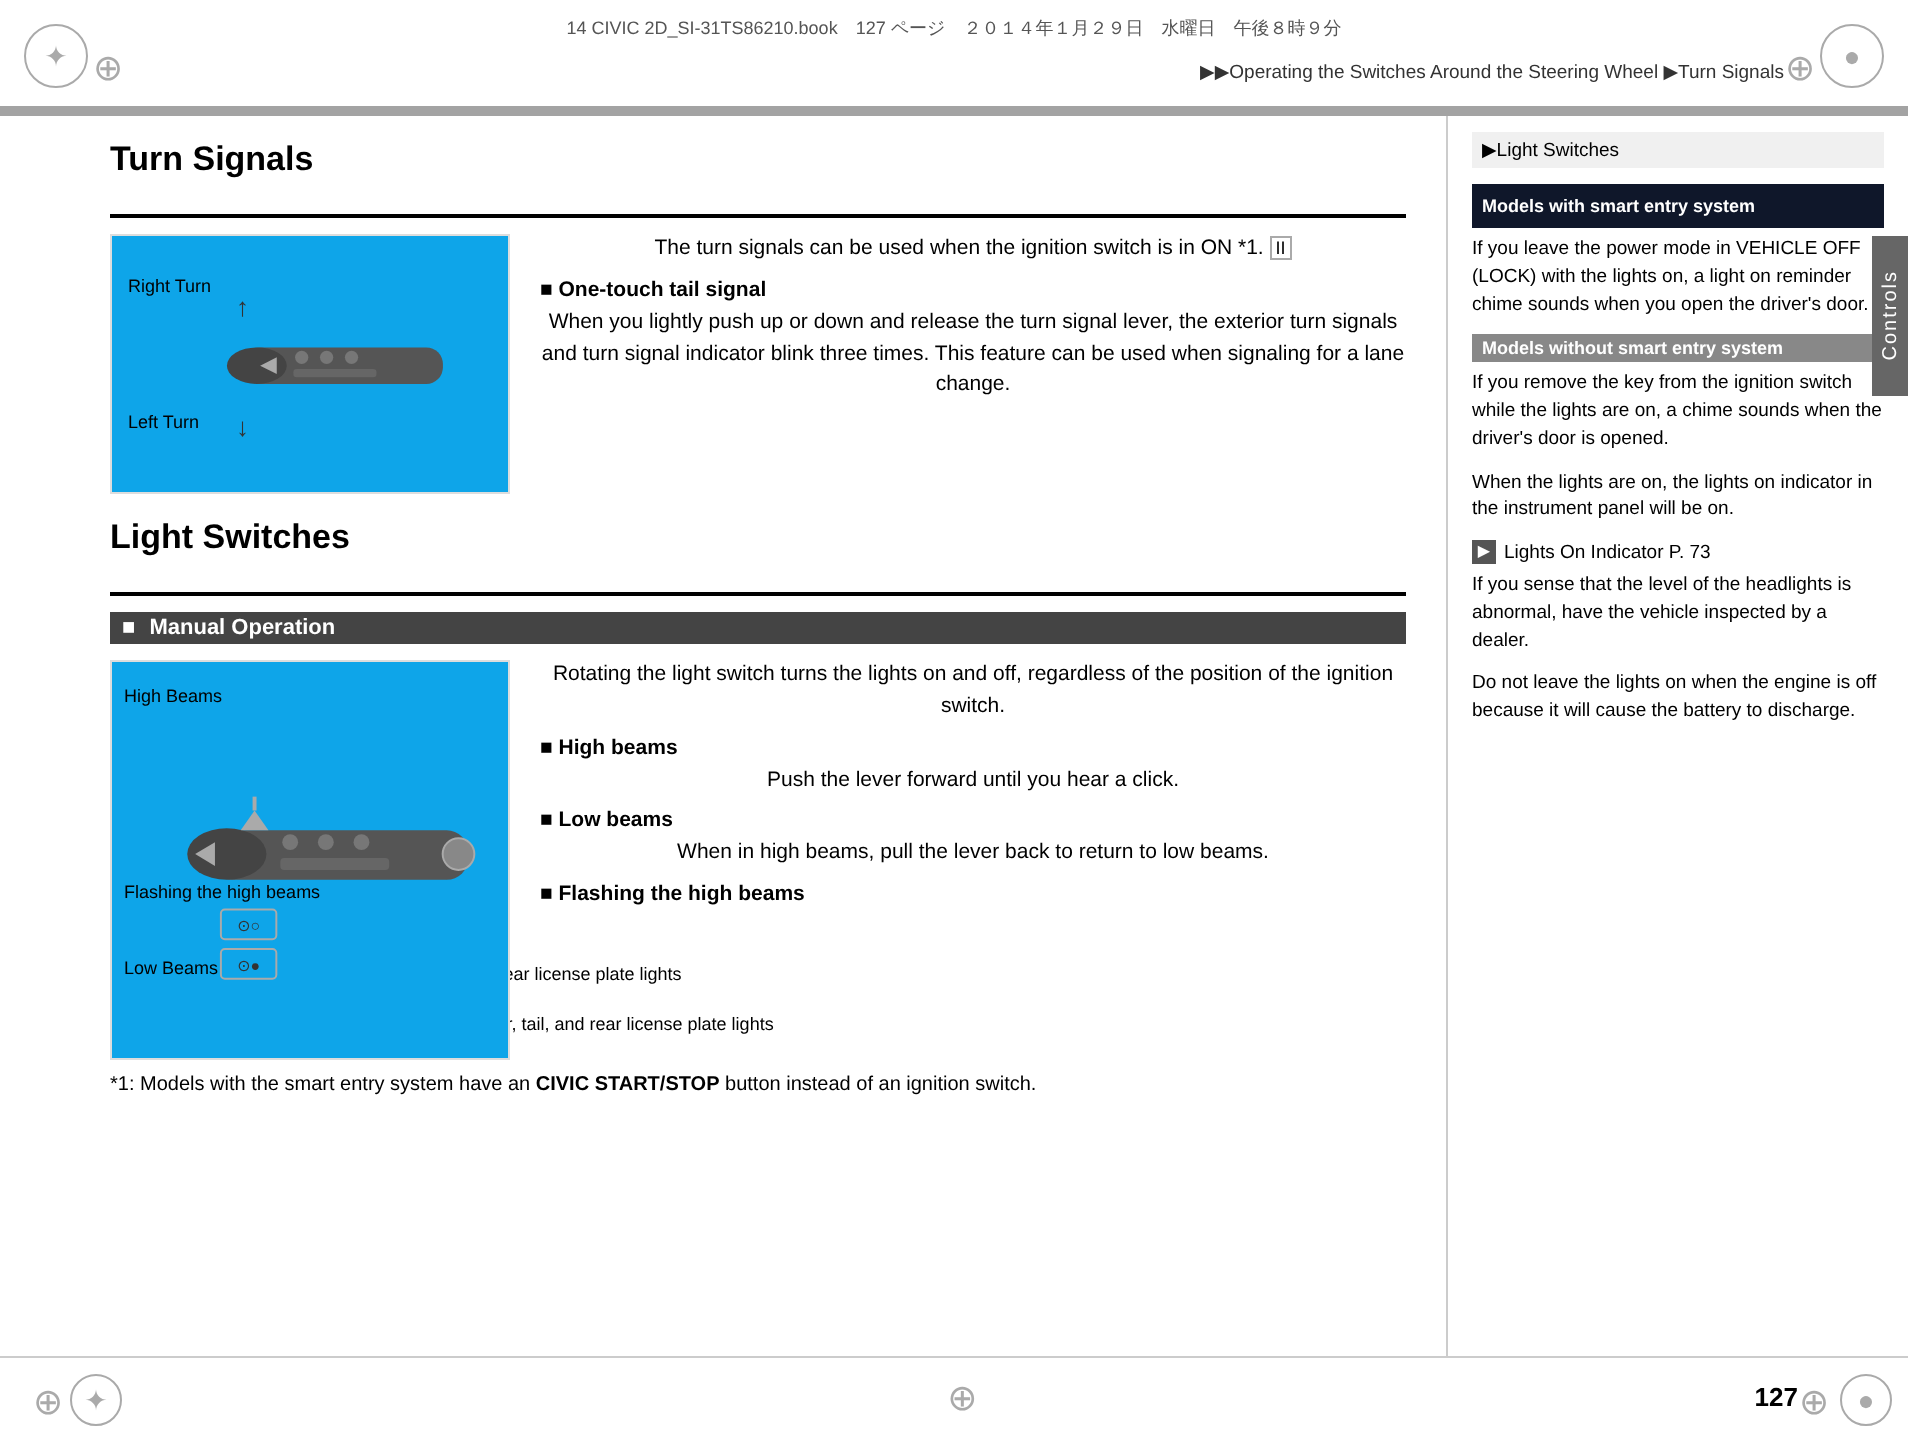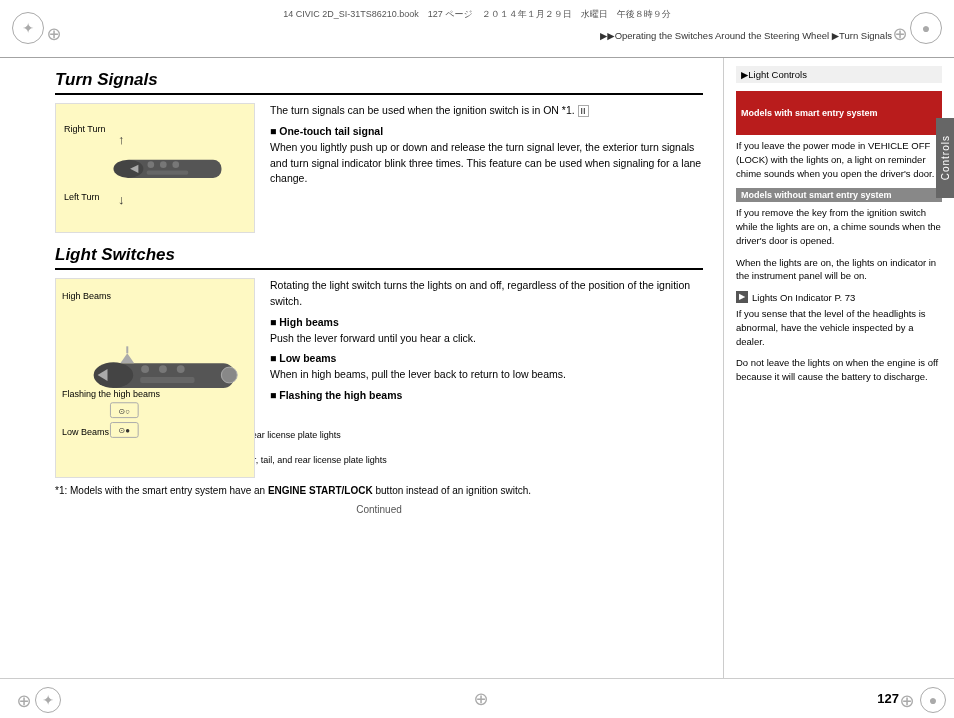--- a/index.html
+++ b/index.html
@@ -11,21 +11,21 @@
       background: #fff;
       overflow: hidden;
       position: relative;
     }
 
     
     .page-header {
       position: absolute;
       top: 0; left: 0; right: 0;
       height: 58px;
-      border-bottom: 1px solid #a3a3a3;
+      border-bottom: 5px solid #a3a3a3;
       display: flex;
       align-items: flex-start;
     }
     .header-top-bar {
       position: absolute;
       top: 8px;
       left: 50px;
       right: 50px;
       font-size: 9px;
       color: #555;
@@ -99,46 +99,46 @@
       color: #fff;
       letter-spacing: 1px;
     }
 
     
     .section-title {
       font-size: 17px;
       font-weight: bold;
       margin-bottom: 8px;
       border-bottom: 2px solid #000;
-      padding-bottom: 3px;
-      font-style: italic;
+      padding-bottom: 17px;
     }
 
     .section-row {
       display: flex;
       margin-bottom: 12px;
     }
     .section-figure {
       width: 200px;
       min-width: 200px;
       position: relative;
       border: 1px solid #ddd;
-      background: #fef9c3;
+      background: #0ea5e9;
       margin-right: 15px;
       display: flex;
       align-items: center;
       justify-content: center;
     }
     .section-text {
       flex: 1;
     }
     .section-text p {
       margin-bottom: 6px;
       line-height: 1.5;
       font-size: 10.5px;
+      text-align: center;
     }
     .bold-heading {
       font-weight: bold;
       margin-bottom: 3px;
       margin-top: 6px;
       font-size: 10.5px;
     }
     .bold-heading::before {
       content: '■ ';
     }
@@ -259,24 +259,24 @@
     }
 
     
     .sidebar-ref {
       font-size: 9.5px;
       margin-bottom: 8px;
       padding: 3px 5px;
       background: #f0f0f0;
     }
     .sidebar-box-green {
-      background: #b91c1c;
+      background: #0f172a;
       color: #fff;
       font-size: 9px;
-      padding: 17px 5px;
+      padding: 6px 5px;
       margin-bottom: 4px;
       font-weight: bold;
     }
     .sidebar-box-gray {
       background: #888;
       color: #fff;
       font-size: 9px;
       padding: 2px 5px;
       margin-bottom: 4px;
       font-weight: bold;
@@ -369,20 +369,24 @@
           <span>The turn signals can be used when the ignition switch is in ON  *1.</span>
           <span style="border:1px solid #aaa;padding:0 2px;font-size:9px;">II</span>
         </p>
         <div class="bold-heading">One-touch tail signal</div>
         <p>When you lightly push up or down and release the turn signal lever, the exterior turn signals and turn signal indicator blink three times. This feature can be used when signaling for a lane change.</p>
       </div>
     </div>
 
     <div class="section-title">Light Switches</div>
 
+    <div class="subsection-title">
+      <span class="subsection-title-prefix">■</span>
+      <span>Manual Operation</span>
+    </div>
 
     <div class="section-row">
 
       <div class="section-figure light-fig" style="height:200px;width:200px;">
         <span class="light-label-high">High Beams</span>
         <span class="light-label-flash">Flashing the high beams</span>
         <span class="light-label-low">Low Beams</span>
 
         <svg viewBox="0 0 200 200" width="200" height="200">
 
@@ -426,29 +430,28 @@
           <div class="icon-desc">Turns on parking, side marker, tail, and rear license plate lights</div>
         </div>
         <div class="icon-row">
           <div class="icon-cell" style="font-size:7px;line-height:1.2;">⊙<br>●</div>
           <div class="icon-desc">Turns on headlights, parking, side marker, tail, and rear license plate lights</div>
         </div>
       </div>
     </div>
 
     <div class="footnote">
-      *1: Models with the smart entry system have an <strong>ENGINE START/LOCK</strong> button instead of an ignition switch.
-    </div>
-
-    <div class="continued">Continued</div>
+      *1: Models with the smart entry system have an <strong>CIVIC START/STOP</strong> button instead of an ignition switch.
+    </div>
+
 
   </div>
 
   <div class="right-sidebar">
-    <div class="sidebar-ref">▶Light Controls</div>
+    <div class="sidebar-ref">▶Light Switches</div>
 
     <div class="sidebar-box-green">Models with smart entry system</div>
     <div class="sidebar-text">If you leave the power mode in VEHICLE OFF (LOCK) with the lights on, a light on reminder chime sounds when you open the driver's door.</div>
 
     <div class="sidebar-box-gray">Models without smart entry system</div>
     <div class="sidebar-text">If you remove the key from the ignition switch while the lights are on, a chime sounds when the driver's door is opened.</div>
 
     <div class="sidebar-note">When the lights are on, the lights on indicator in the instrument panel will be on.</div>
 
     <div class="sidebar-ref-link">

